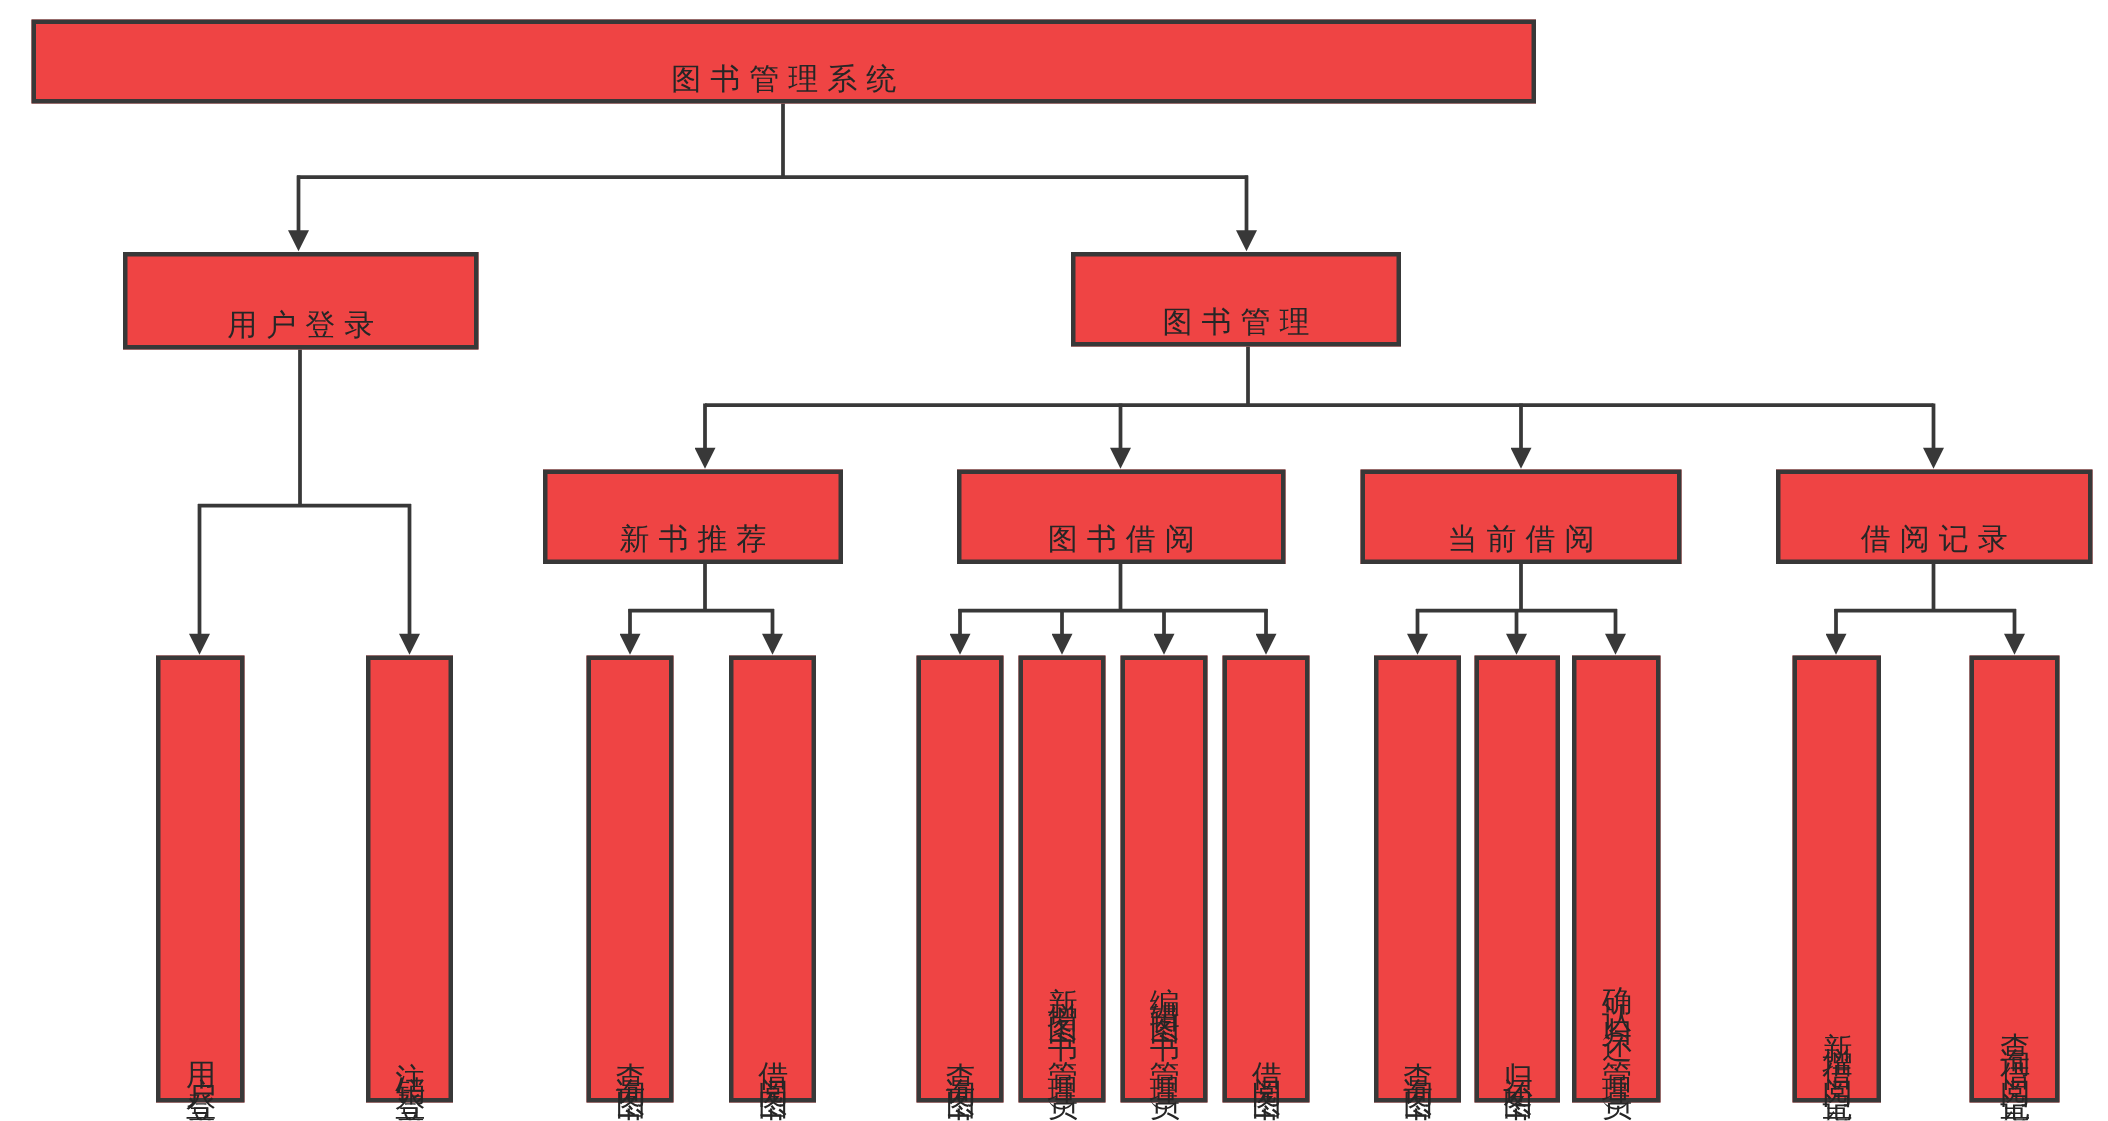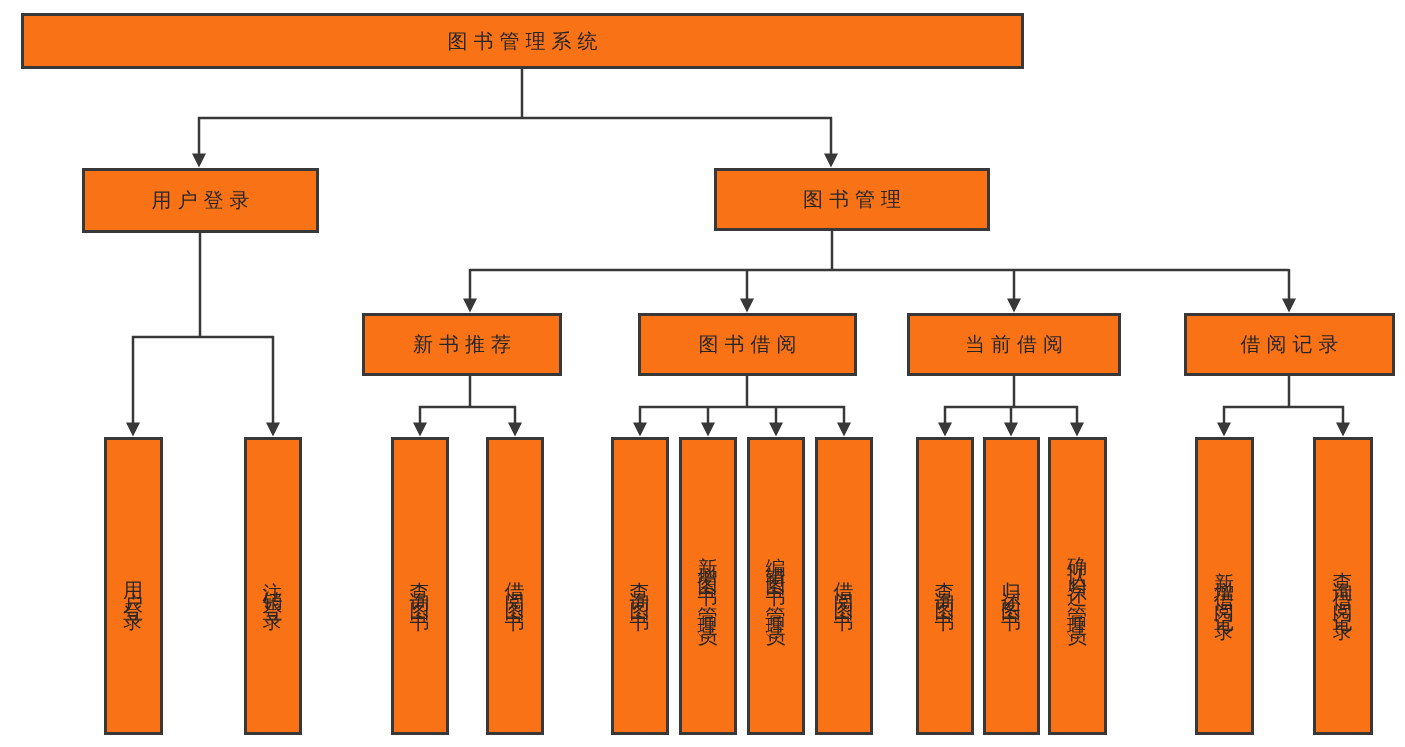--- a/index.html
+++ b/index.html
@@ -19,24 +19,24 @@
   }
   .connectors line {
     stroke: var(--line, #383838);
     stroke-width: 2.5;
     fill: none;
   }
   .arrowhead-shape { fill: var(--line, #383838); }
   .node {
     position: absolute;
     border: 3px solid var(--border, #383838);
-    background: #f97316;
+    background: #ef4444;
     color: var(--text, #262626);
     display: flex;
-    align-items: center;
+    align-items: flex-end;
     justify-content: center;
     z-index: 2;
   }
   .hnode .node-label {
     font-size: 20px;
     letter-spacing: 6px;
     text-indent: 6px;
     white-space: nowrap;
   }
   .vnode .node-label {
@@ -113,21 +113,21 @@
     <line x1="1343" y1="406" x2="1343" y2="433" marker-end="url(#arrow)"></line>
   </svg>
 
   <div class="node hnode" style="left:21px; top:13px; width:1003px; height:56px;">
     <span class="node-label">图书管理系统</span>
   </div>
 
   <div class="node hnode" style="left:82px; top:168px; width:237px; height:65px;">
     <span class="node-label">用户登录</span>
   </div>
-  <div class="node hnode" style="left:714px; top:168px; width:276px; height:63px;">
+  <div class="node hnode" style="left:714px; top:168px; width:220px; height:63px;">
     <span class="node-label">图书管理</span>
   </div>
 
   <div class="node hnode" style="left:362px; top:313px; width:200px; height:63px;">
     <span class="node-label">新书推荐</span>
   </div>
   <div class="node hnode" style="left:907px; top:313px; width:214px; height:63px;">
     <span class="node-label">当前借阅</span>
   </div>
   <div class="node hnode" style="left:638px; top:313px; width:219px; height:63px;">

